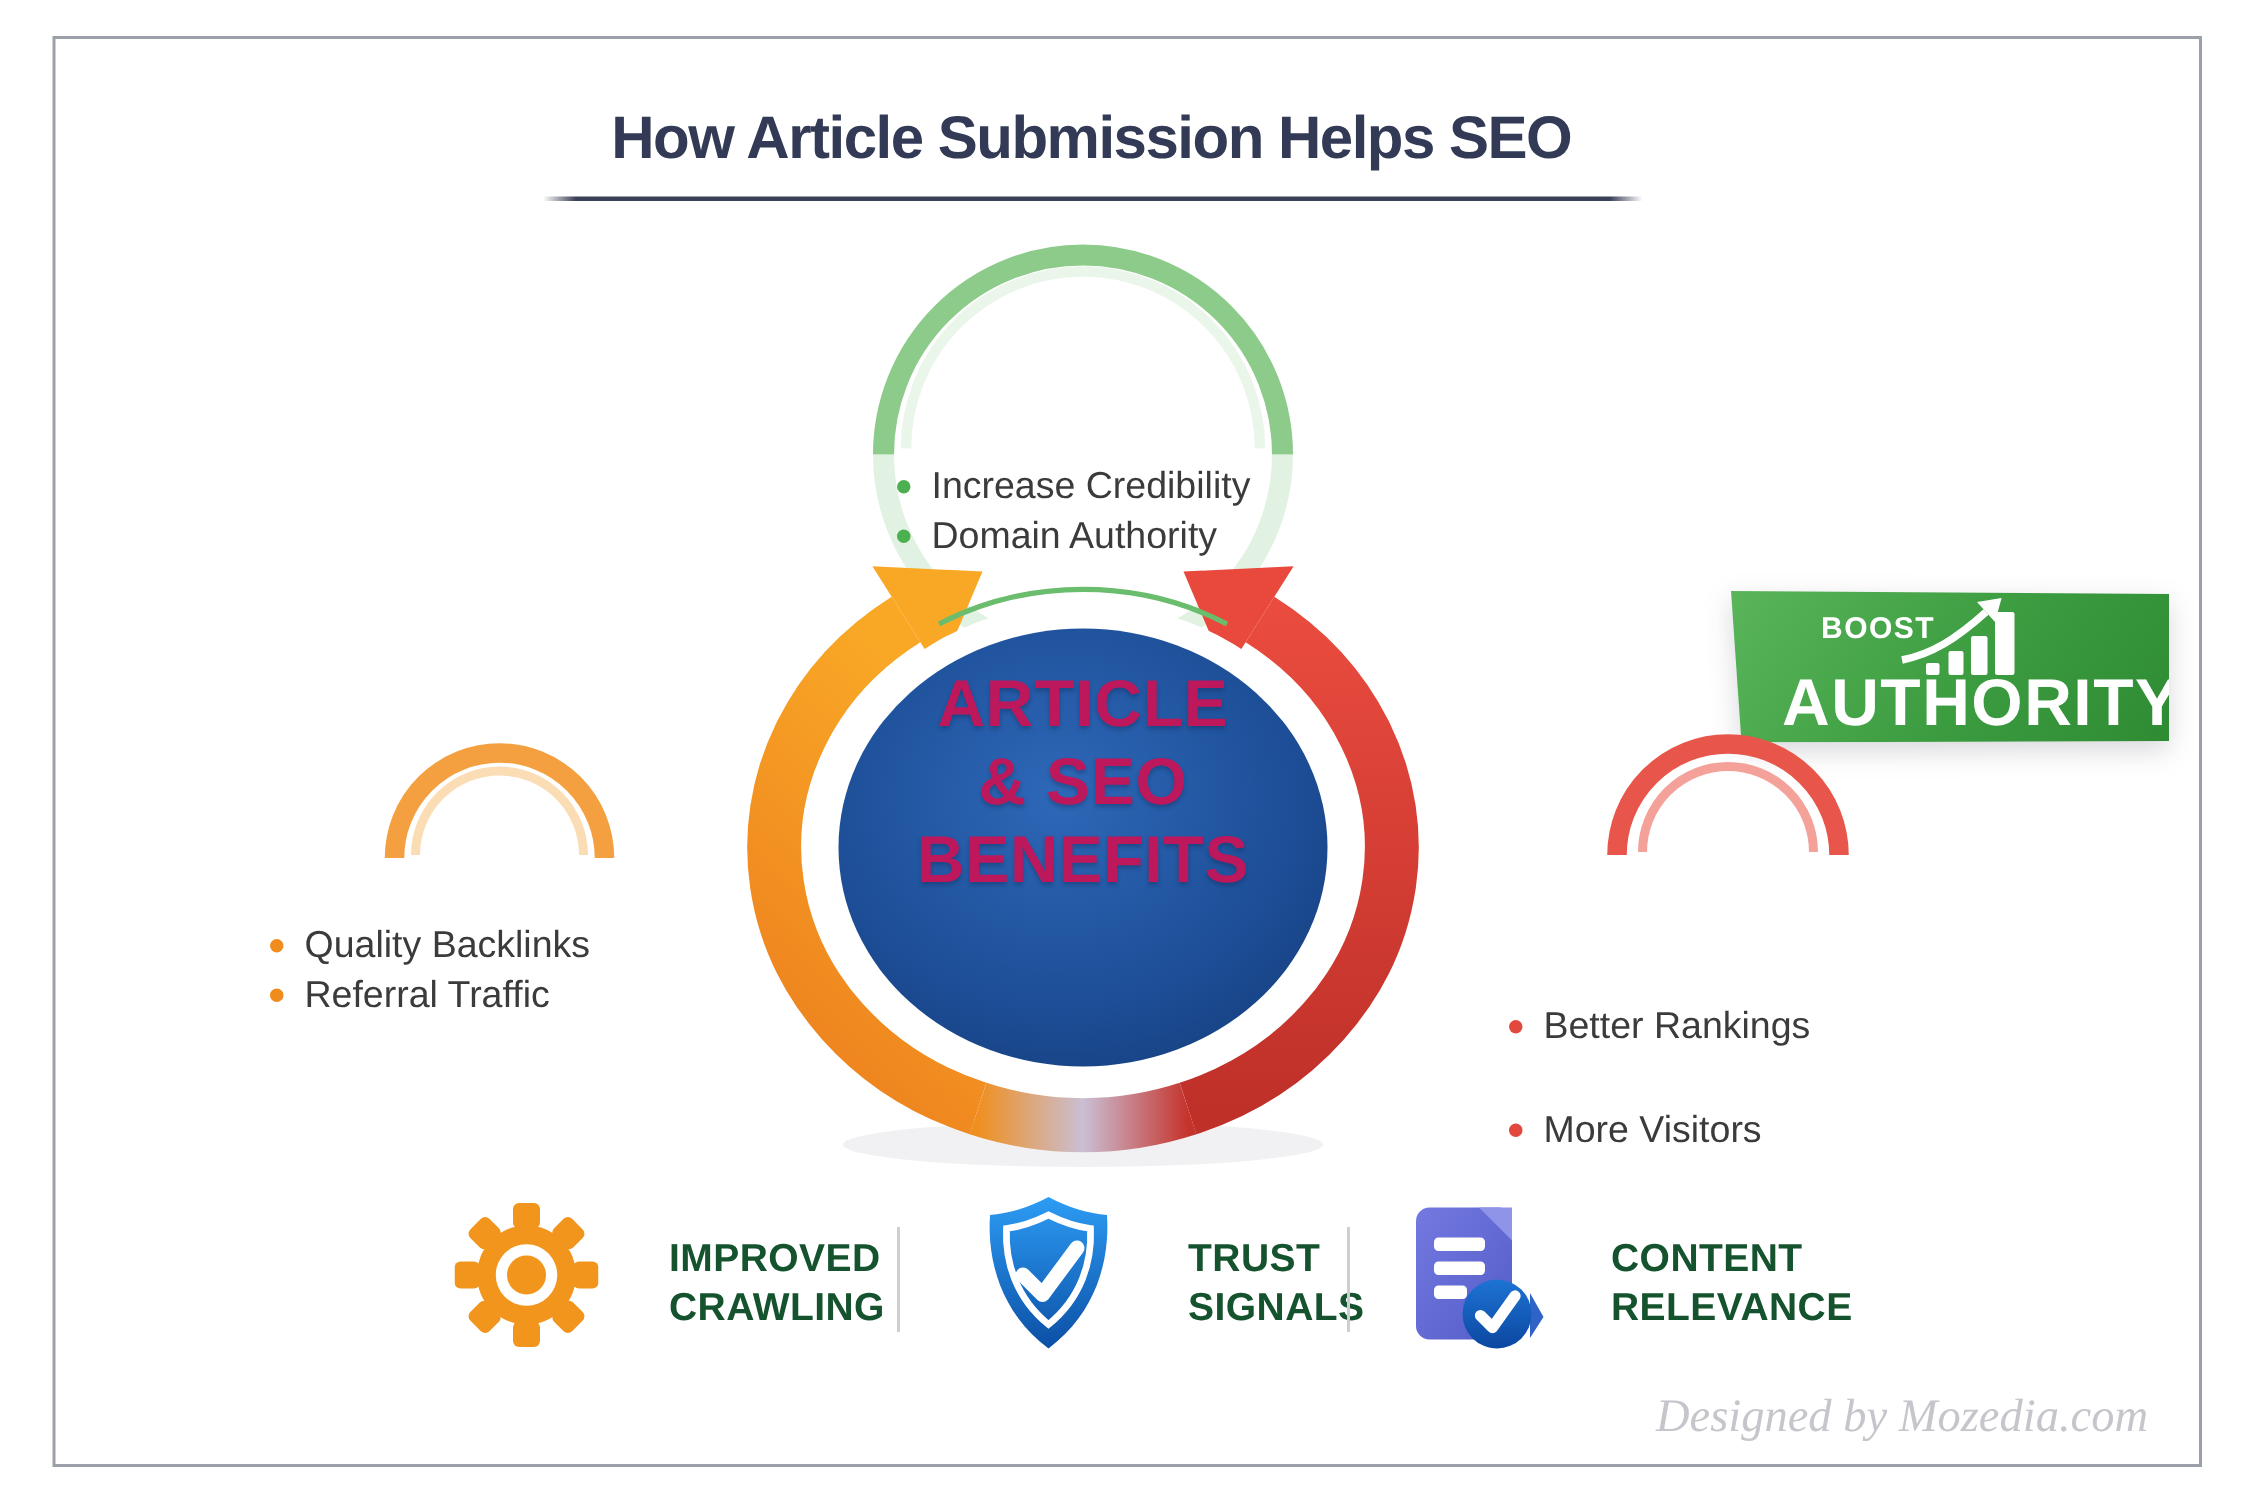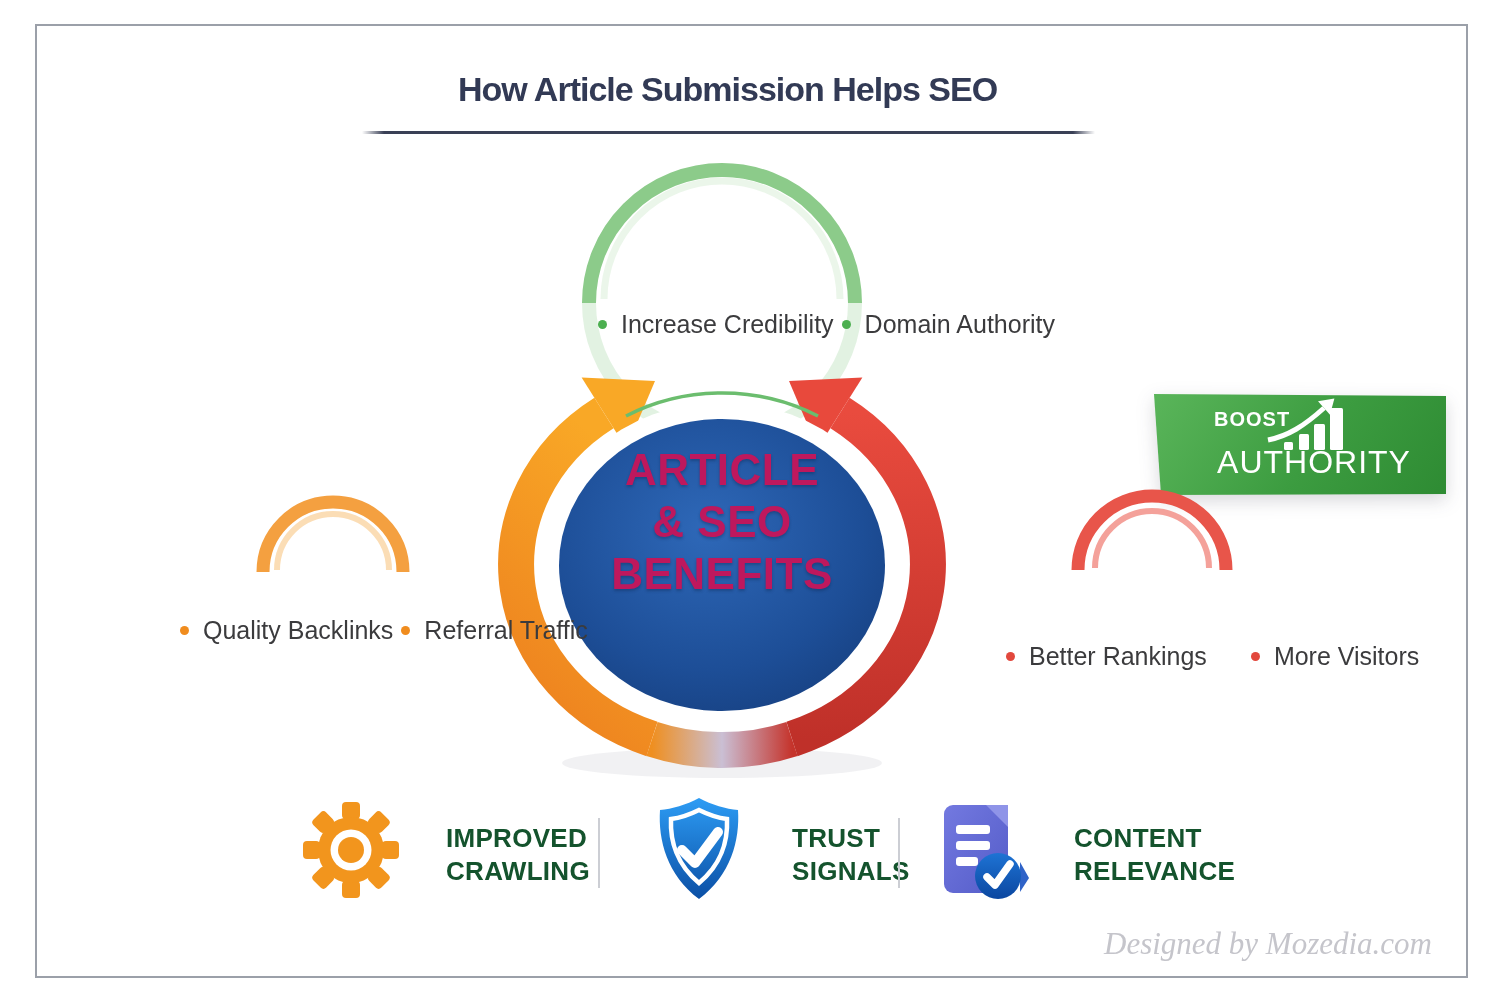--- a/index.html
+++ b/index.html
@@ -4,40 +4,40 @@
 <style>
   html,body{margin:0;padding:0;background:#ffffff;}
   body{width:1500px;height:1000px;position:relative;overflow:hidden;
        font-family:"Liberation Sans","DejaVu Sans",sans-serif;}
   .abs{position:absolute;}
 
   .card-border{left:35px;top:24px;width:1429px;height:950px;
     border:2px solid #9ba0a9;background:transparent;}
 
   .title{left:360px;top:70px;width:735px;text-align:center;
-    font-size:34px;font-weight:700;letter-spacing:-1px;color:#323a55;}
+    font-size:40px;font-weight:700;letter-spacing:-1px;color:#323a55;}
   .title-underline{left:362px;top:131px;width:733px;height:3px;
     background:linear-gradient(90deg,rgba(58,64,86,0) 0%,#3a4056 3%,#3a4056 97%,rgba(58,64,86,0) 100%);}
 
   .banner-shadow{filter:drop-shadow(0 6px 9px rgba(40,40,60,0.18));}
 
   
   .banner-green{left:577px;top:197px;width:292px;height:101px;
     background:linear-gradient(125deg,#5ab55a 0%,#3c9c40 55%,#2e8b33 100%);
     clip-path:polygon(0px 0px,292px 2px,292px 100px,7px 101px);}
   .kicker-green{position:absolute;left:20px;top:14px;font-size:20px;font-weight:800;
     letter-spacing:1px;color:#fff;margin-left:40px;}
   .name-green{position:absolute;left:34px;top:50px;width:252px;text-align:center;
-    font-size:32px;font-weight:400;letter-spacing:1px;color:#fff;}
+    font-size:44px;font-weight:700;letter-spacing:1px;color:#fff;}
 
   .center-text{left:557px;top:444px;width:330px;text-align:center;color:#be185d;
     font-size:44px;font-weight:800;line-height:52px;letter-spacing:.5px;
     text-shadow:0 2px 3px rgba(10,30,60,.3);}
 
-  .bullets{display:flex;gap:8px;}
+  .bullets{display:flex;flex-direction:column;gap:8px;}
   .bullet-row{display:flex;align-items:center;height:25px;}
   .bullet-dot{width:9px;height:9px;border-radius:50%;margin-right:14px;flex:0 0 auto;}
   .bullet-text{font-size:25px;font-weight:500;color:#3b3b3d;white-space:nowrap;}
   .dot-green{background:#4caf50;} .dot-orange{background:#f08c1e;} .dot-red{background:#e2483d;}
 
   .feature-label{width:170px;font-size:26px;font-weight:700;line-height:33px;
     letter-spacing:.3px;color:#14532d;margin-left:36px;}
   .vdivider{width:2px;height:70px;background:#ccced4;}
 
   .credit{right:68px;top:926px;font-family:"Liberation Serif","DejaVu Serif",serif;
@@ -143,21 +143,21 @@
 
 <svg class="abs" style="left:1064px;top:468px;" width="176" height="176" viewBox="-88 -88 176 176">
   <path d="M -74 14 A 74 74 0 0 1 74 14" stroke="#e8554a" stroke-width="13" fill="none"></path>
   <path d="M -57 12 A 57 57 0 0 1 57 12" stroke="#f3978f" stroke-width="6" fill="none" opacity="0.9"></path>
 </svg>
 
 <div class="abs banner-shadow" style="left:950px;top:521px;">
   
 </div>
 
-<div class="abs bullets" style="left:1006px;top:644px;gap:44px;">
+<div class="abs bullets" style="left:1006px;top:672px;gap:44px;">
   <div class="bullet-row">
     <span class="bullet-dot dot-red"></span>
     <span class="bullet-text">Better Rankings</span>
   </div>
   <div class="bullet-row">
     <span class="bullet-dot dot-red"></span>
     <span class="bullet-text">More Visitors</span>
   </div>
 </div>
 

